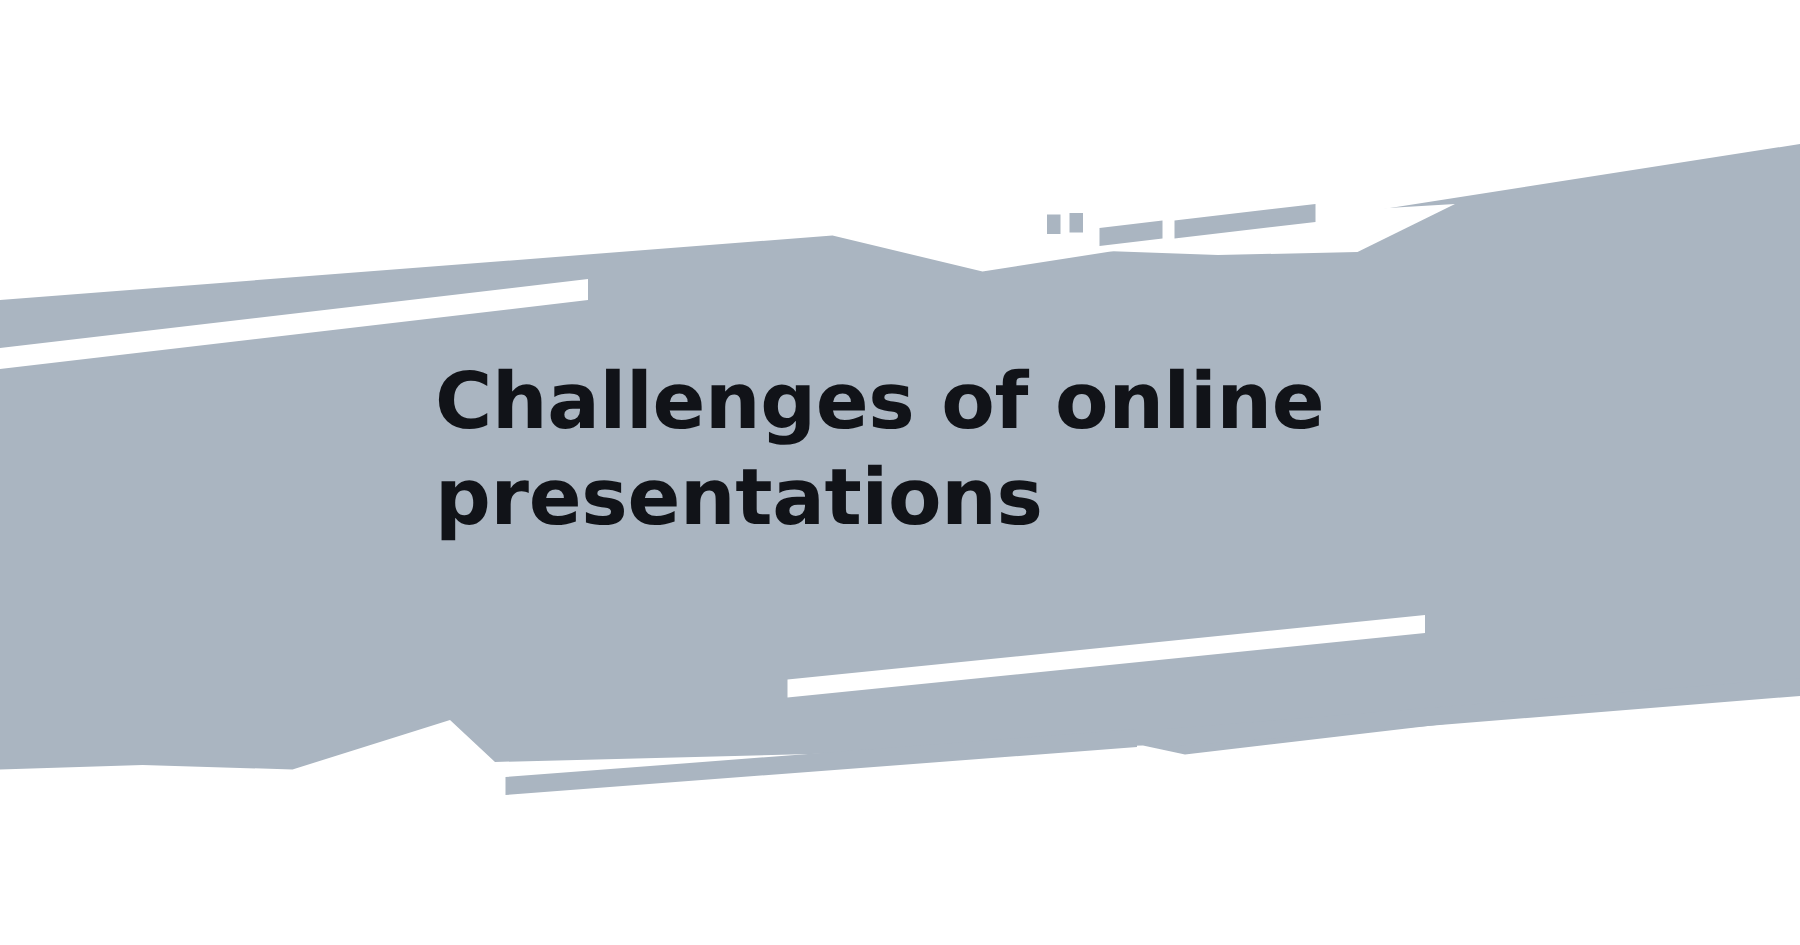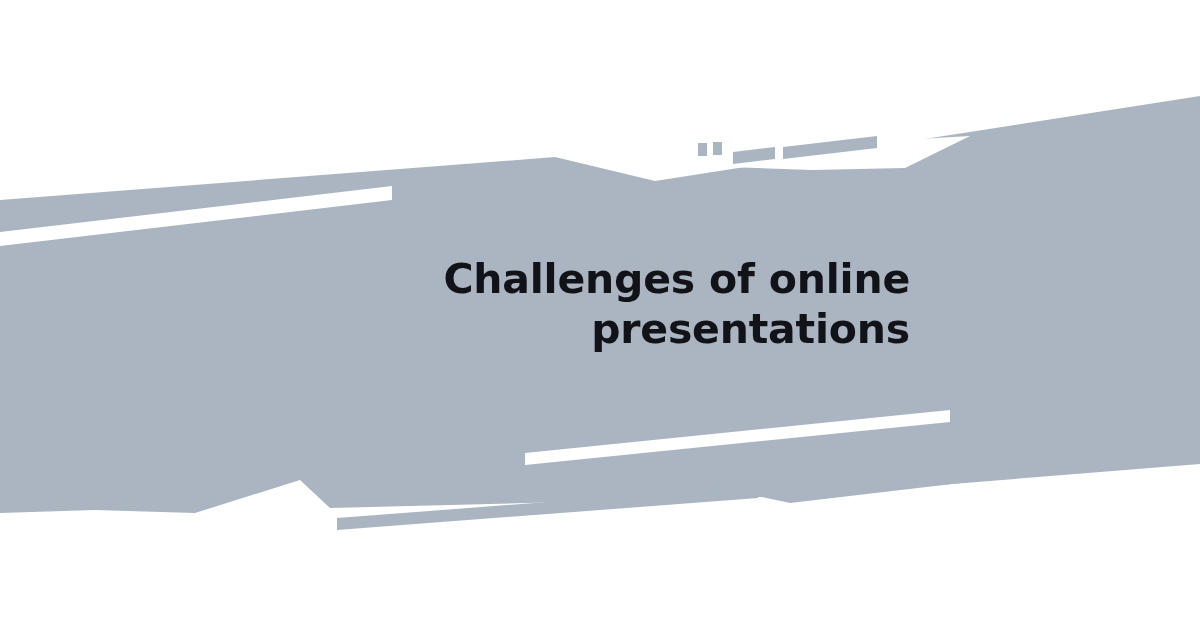--- a/index.html
+++ b/index.html
@@ -34,22 +34,22 @@
     top: 0;
     width: 1200px;
     height: 630px;
     display: flex;
     align-items: center;
     justify-content: center;
     pointer-events: none;
   }
   #title {
     width: 620px;
-    text-align: right;
-    font-size: 41px;
+    text-align: left;
+    font-size: 52px;
     line-height: 1.22;
     font-weight: 700;
     color: #111318;
     letter-spacing: -0.2px;
     white-space: pre-line;
     margin-top: 6px;
   }
 </style>
 </head>
 <body>

